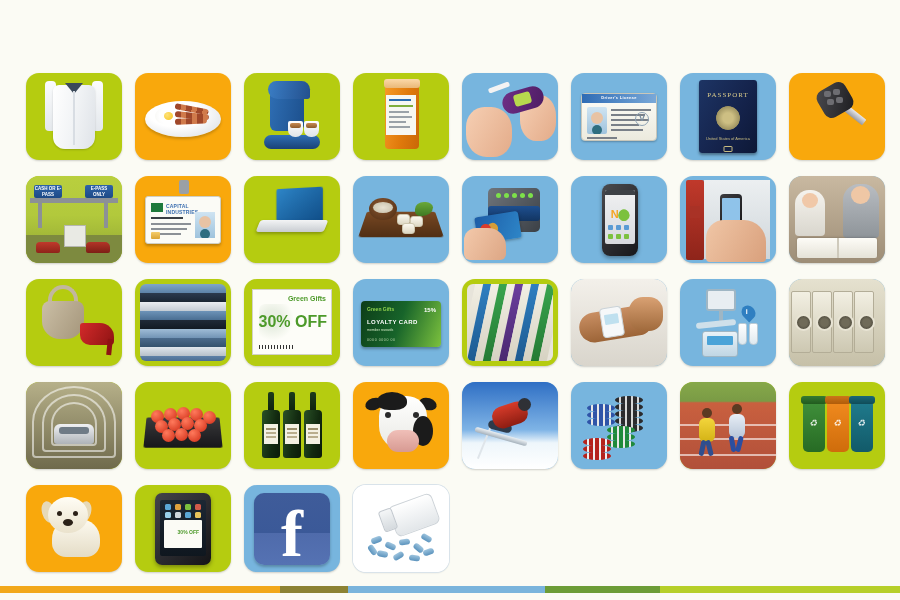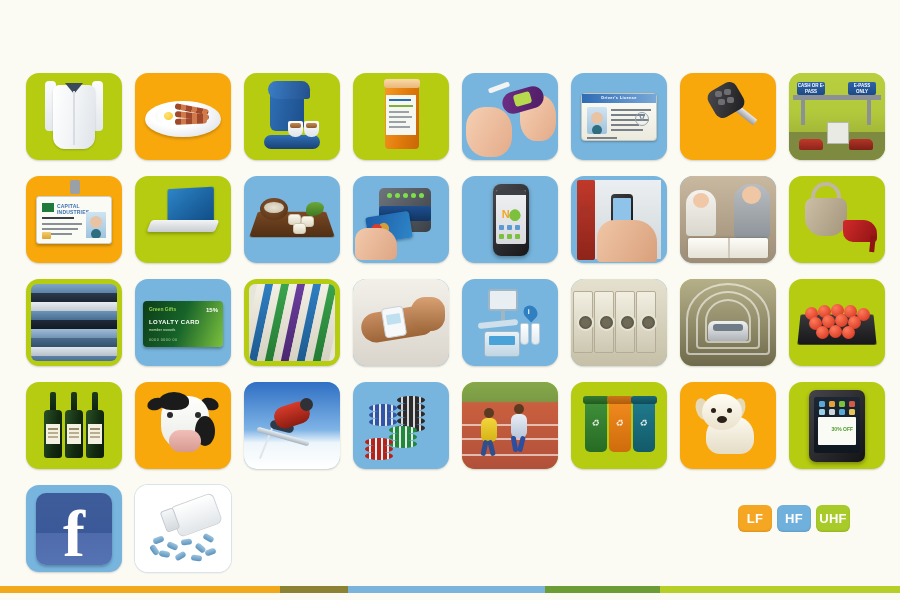--- a/index.html
+++ b/index.html
@@ -500,20 +500,30 @@
         <i class="dl-ln" style="left:29px; top:20px; width:34px;"></i>
         <i class="dl-ln" style="left:29px; top:25px; width:38px;"></i>
         <i class="dl-ln" style="left:29px; top:30px; width:28px;"></i>
         <i class="dl-ln" style="left:29px; top:35px; width:32px;"></i>
         <i class="dl-ln" style="left:5px;  top:43px; width:30px;"></i>
         <div class="dl-v"></div>
       </div>
     </div>
       </div>
 
+    <div class="tile" title="United States passport" style="background: rgb(119, 181, 222);">
+        <div class="art">
+      <div class="pp">
+        <div class="pp-t">PASSPORT</div>
+        <div class="pp-seal"></div>
+        <div class="pp-b">United States of America</div>
+        <div class="pp-chip"></div>
+      </div>
+    </div>
+      </div>
 
     <div class="tile" title="Car key with remote fob" style="background: rgb(249, 168, 12);">
         <div class="art">
       <div class="key-blade"></div>
           <div class="key-fob"></div>
       <div class="key-btn k1"></div>
           <div class="key-btn k2"></div>
           <div class="key-btn k3"></div>
           <div class="key-btn k4"></div>
     </div>
@@ -640,20 +650,30 @@
         <i class="jl" style="top:27px; background:linear-gradient(#6d93b8,#4a6e92);"></i>
         <i class="jl" style="top:36px; background:linear-gradient(#1f2a38,#121a24);"></i>
         <i class="jl" style="top:45px; background:linear-gradient(#9fbcd6,#7194b5);"></i>
         <i class="jl" style="top:54px; background:linear-gradient(#4b6b8c,#33516d);"></i>
         <i class="jl" style="top:63px; background:linear-gradient(#dfe6ec,#b6c0c9);"></i>
         <i class="jl" style="top:72px; background:linear-gradient(#5d81a7,#3f5f80);"></i>
       </div>
     </div>
       </div>
 
+    <div class="tile" title="Discount coupon" style="background: rgb(181, 204, 16);">
+        <div class="art">
+      <div class="cpn">
+        <div class="cpn-leaf">Green Gifts</div>
+        <div class="cpn-art"></div>
+        <div class="cpn-30">30% OFF</div>
+        <div class="cpn-bar"></div>
+      </div>
+    </div>
+      </div>
 
     <div class="tile" title="Retail loyalty card" style="background: rgb(119, 181, 222);">
         <div class="art">
       <div class="loy">
         <div class="loy-logo">Green Gifts</div>
         <div class="loy-badge">15%</div>
         <div class="loy-t">LOYALTY CARD</div>
         <div class="loy-sub">member rewards</div>
         <div class="loy-num">0000 0000 00</div>
       </div>
@@ -896,25 +916,20 @@
       <i class="pill" style="left:14px; top:62px; transform:rotate(55deg);"></i>
       <i class="pill" style="left:68px; top:50px; transform:rotate(30deg);"></i>
     </div>
       </div>
 
   </div>
 
   <div class="caption">
   </div>
 
-  <div class="badges">
-    <div class="badge" style="background: rgb(245, 166, 35);">LF</div>
-    <div class="badge" style="background: rgb(111, 176, 220);">HF</div>
-    <div class="badge" style="background: rgb(168, 203, 42);">UHF</div>
-  </div>
 
   <div class="footer">
       <i class="fseg" style="background: rgb(242, 168, 27); width: 280px;"></i>
       <i class="fseg" style="background: rgb(140, 130, 51); width: 68px;"></i>
       <i class="fseg" style="background: rgb(122, 180, 220); width: 197px;"></i>
       <i class="fseg" style="background: rgb(108, 156, 54); width: 115px;"></i>
       <i class="fseg" style="background: rgb(182, 207, 40); width: 240px;"></i>
     </div>
 
 </div>

